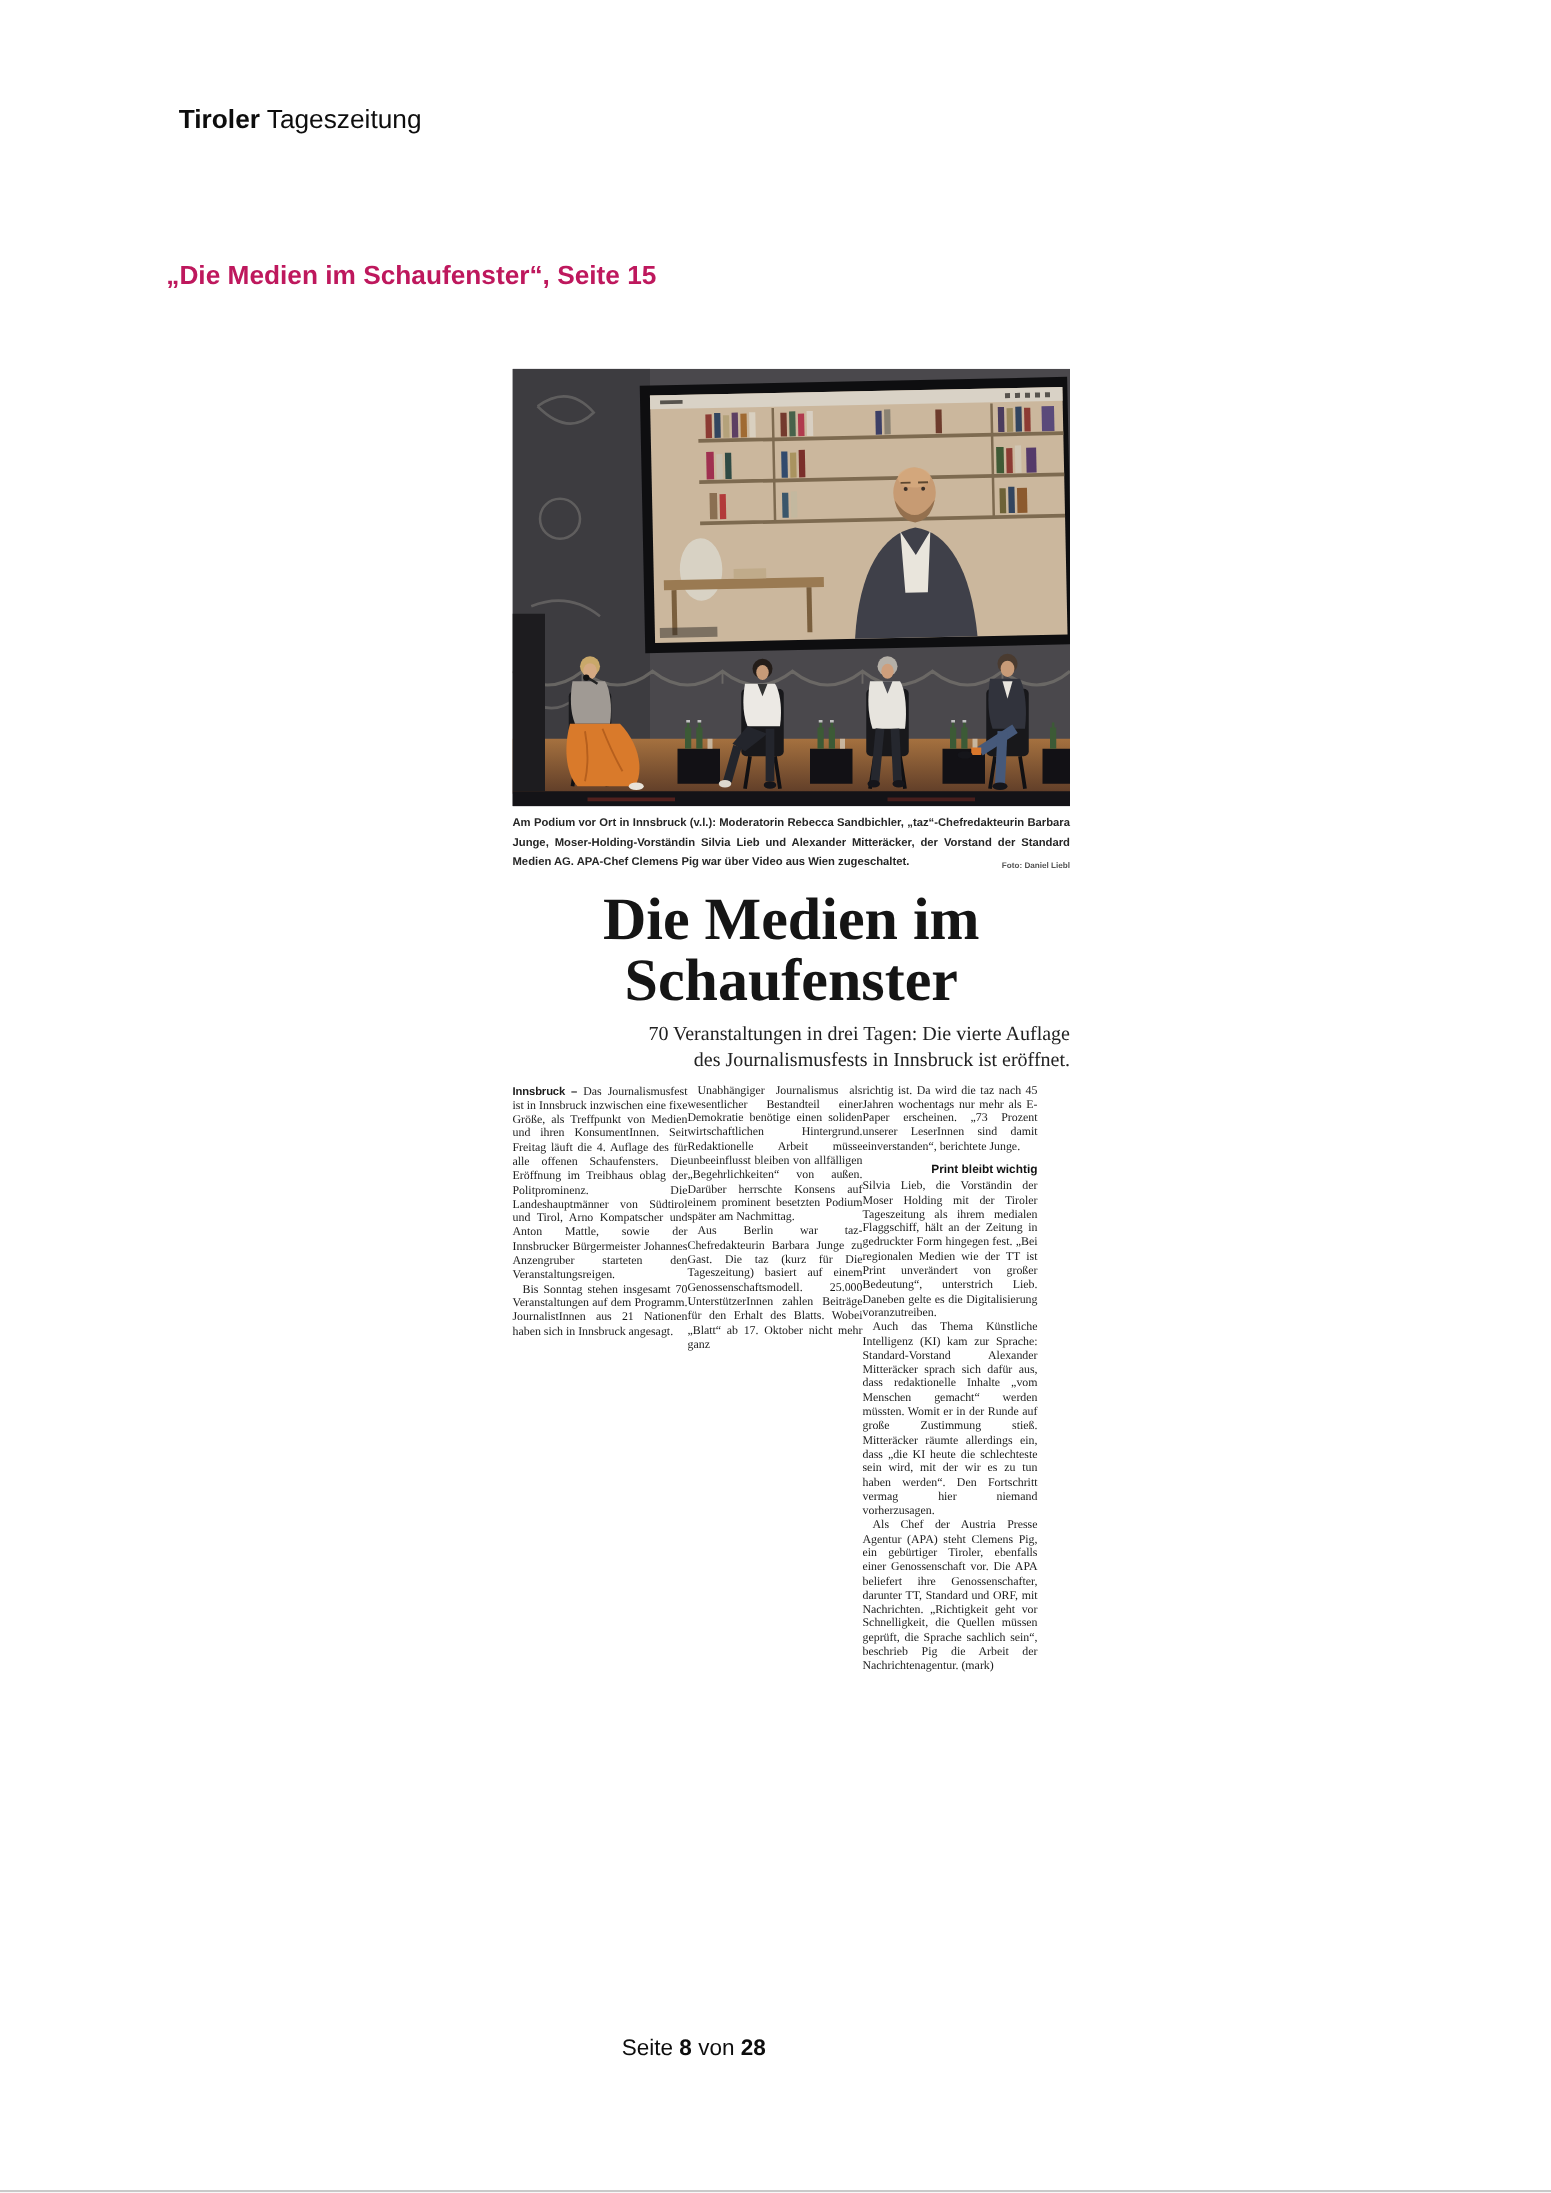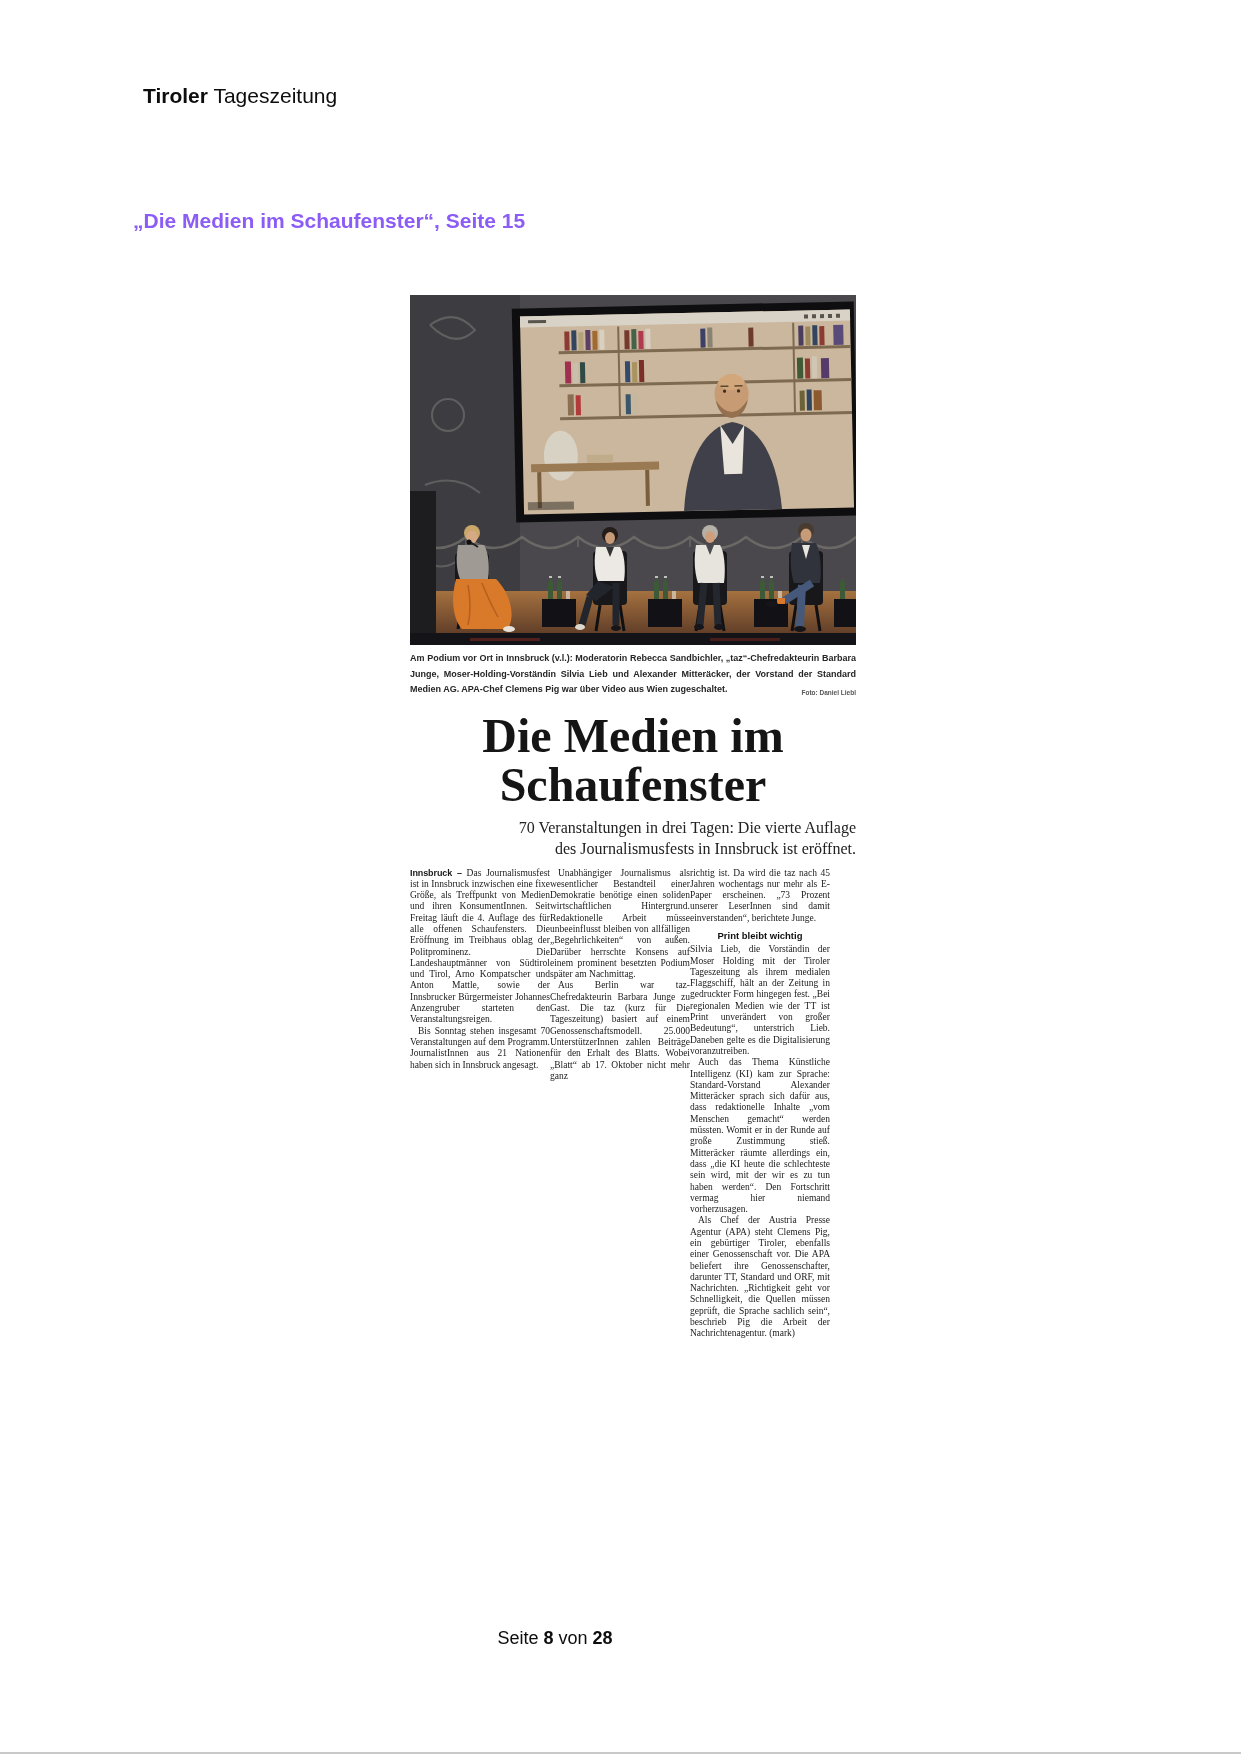--- a/index.html
+++ b/index.html
@@ -2,21 +2,21 @@
 <html lang="de"><head>
 <meta charset="utf-8">
 <style>
   html,body { margin:0; padding:0; background:#ffffff; }
   .page {
     position:relative; width:1241px; height:1754px; background:#ffffff;
     font-family:"Liberation Sans",sans-serif; color:#111; overflow:hidden;
   }
   .masthead { position:absolute; left:143px; top:70px; font-size:21px; color:#0d0d0d;margin-top:14px; }
   .masthead .mh-bold { font-weight:bold; }
-  .clip-title { position:absolute; left:133px; top:209px; font-size:21px; font-weight:bold; color:#8b5cf6; }
+  .clip-title { position:absolute; left:133px; top:209px; font-size:21px; font-weight:bold; color:#be185d; }
 
   .article { position:absolute; left:410px; top:295px; width:446px; }
   .photo { width:446px; height:350px; display:block; }
 
   .caption-wrap { position:relative; margin-top:6px; width:446px; }
   .caption { display:block; font-size:9px; line-height:15.5px; font-weight:bold;
              text-align:justify; color:#262626; letter-spacing:0; }
   .credit { position:absolute; right:0; bottom:2px; font-size:6.5px; font-weight:bold; color:#555; }
 
   .headline { margin:13px 0 0; text-align:center; font-family:"Liberation Serif",serif;
@@ -24,21 +24,21 @@
   .subhead { margin-top:8px; text-align:right; font-family:"Liberation Serif",serif;
              font-size:16px; line-height:21px; color:#222; }
 
   .cols { margin-top:9px; display:flex; font-family:"Liberation Serif",serif;
           font-size:9.5px; line-height:11.3px; color:#1a1a1a; }
   .col { width:140px; text-align:justify; hyphens:auto; -webkit-hyphens:auto; }
   .col p { margin:0; text-indent:8px; }
   .col p.noindent { text-indent:0; }
   .col p b.lead { font-family:"Liberation Sans",sans-serif; font-size:9px; letter-spacing:-0.1px; }
   .col-subhead { font-family:"Liberation Sans",sans-serif; font-weight:bold; font-size:9.5px;
-                 margin:6px 0 3px; color:#111; text-align:center; }
+                 margin:6px 0 3px; color:#111; text-align:right; }
 
   .footer { position:absolute; top:1628px; left:0; width:1110px; text-align:center;
             font-size:18px; color:#0d0d0d; }
   .bottom-edge { position:absolute; left:0; bottom:0; width:100%; height:2px; background:#c9c9c9; }
 </style>
 </head>
 <body>
 
 <div class="page">
 

